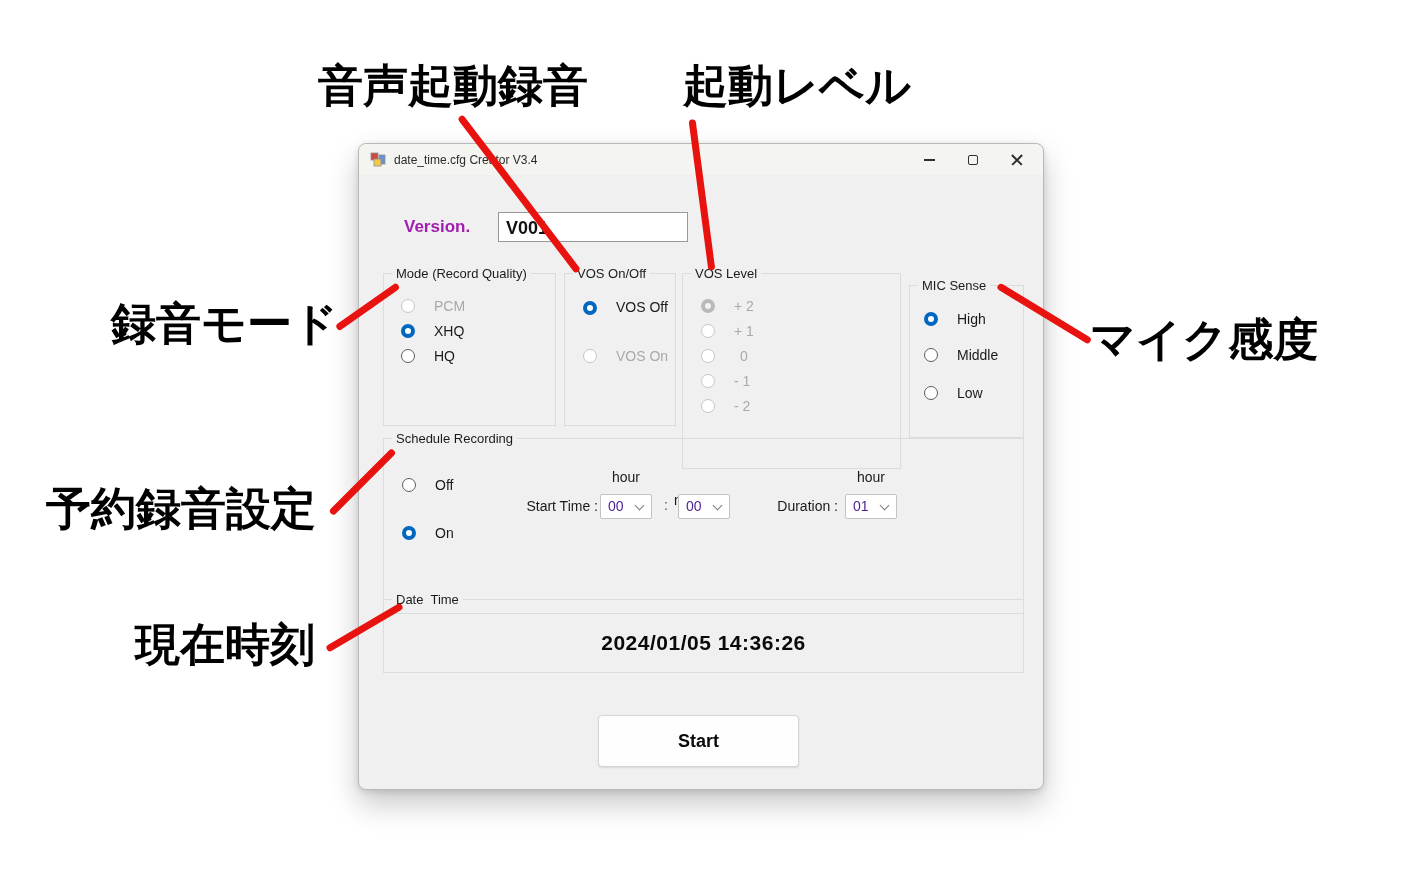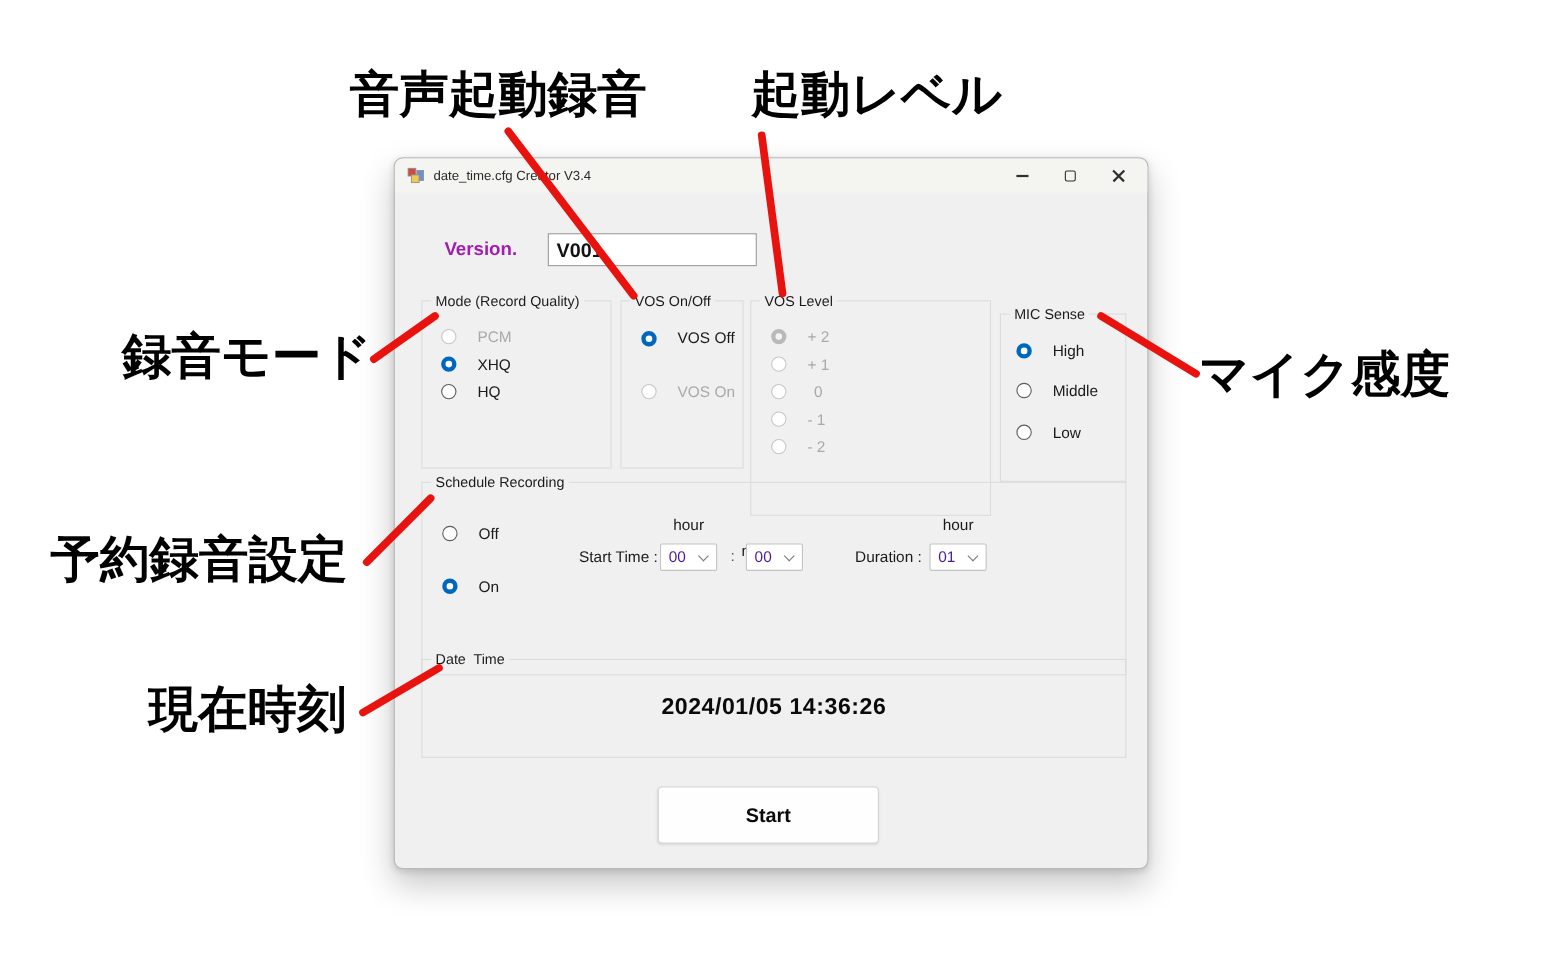--- a/index.html
+++ b/index.html
@@ -216,21 +216,21 @@
       </div>
 
       <div class="small-label" style="left:384px; top:59px; width:70px; text-align:right;">Duration :</div>
 
       <div class="combo" style="left:461px; top:55px;">
         <span class="combo-value">01</span>
         <span class="combo-chevron"></span>
       </div>
     </div>
 
-    <div class="groupbox" style="left:24px; top:455px; width:641px; height:90px;">
+    <div class="groupbox" style="left:24px; top:455px; width:641px; height:74px;">
       <span class="group-label">Date  Time</span>
       <div class="datetime-value">2024/01/05 14:36:26</div>
     </div>
 
     <div class="start-button">Start</div>
 
   </div>
 </div>
 
 </body></html>

